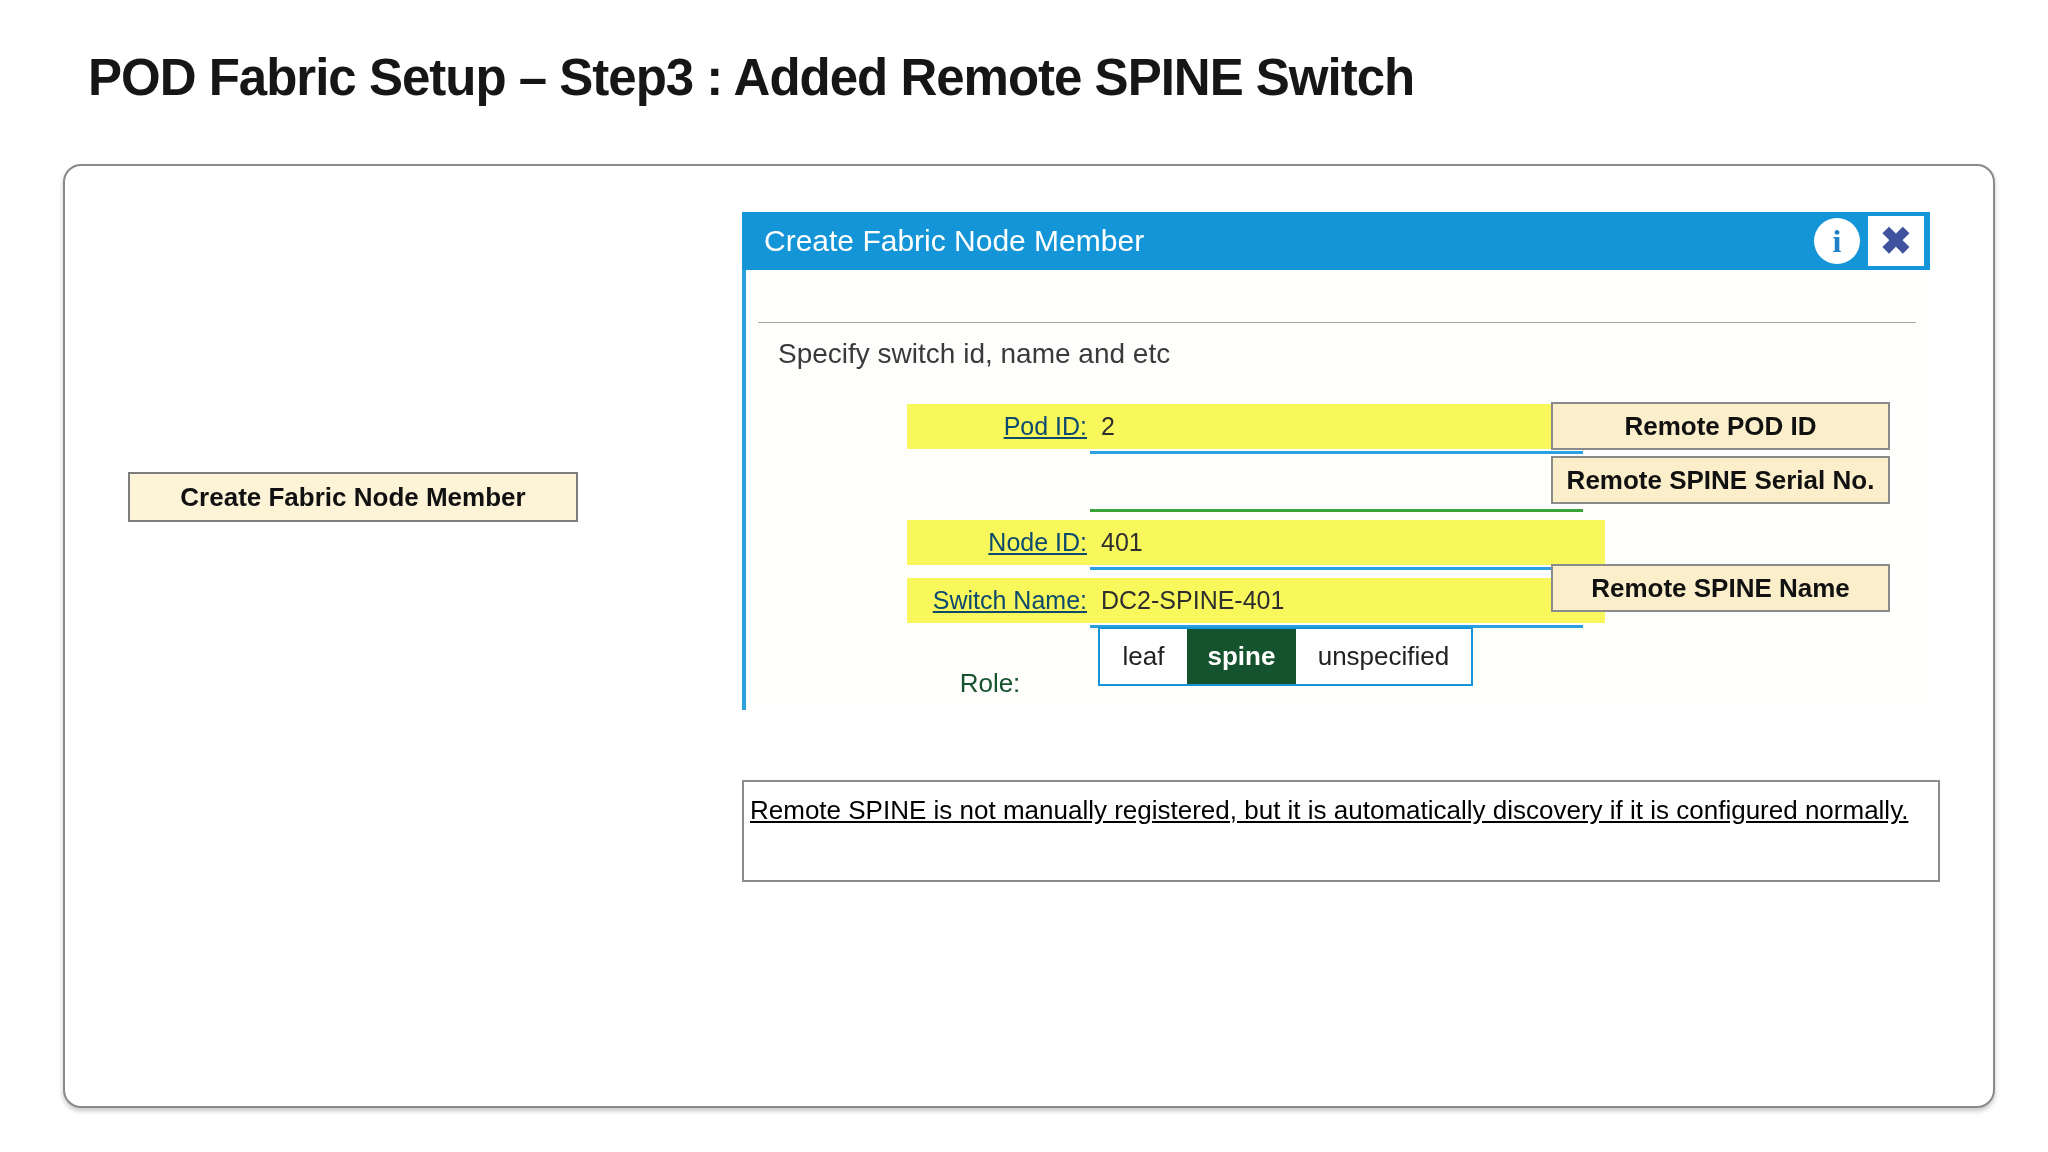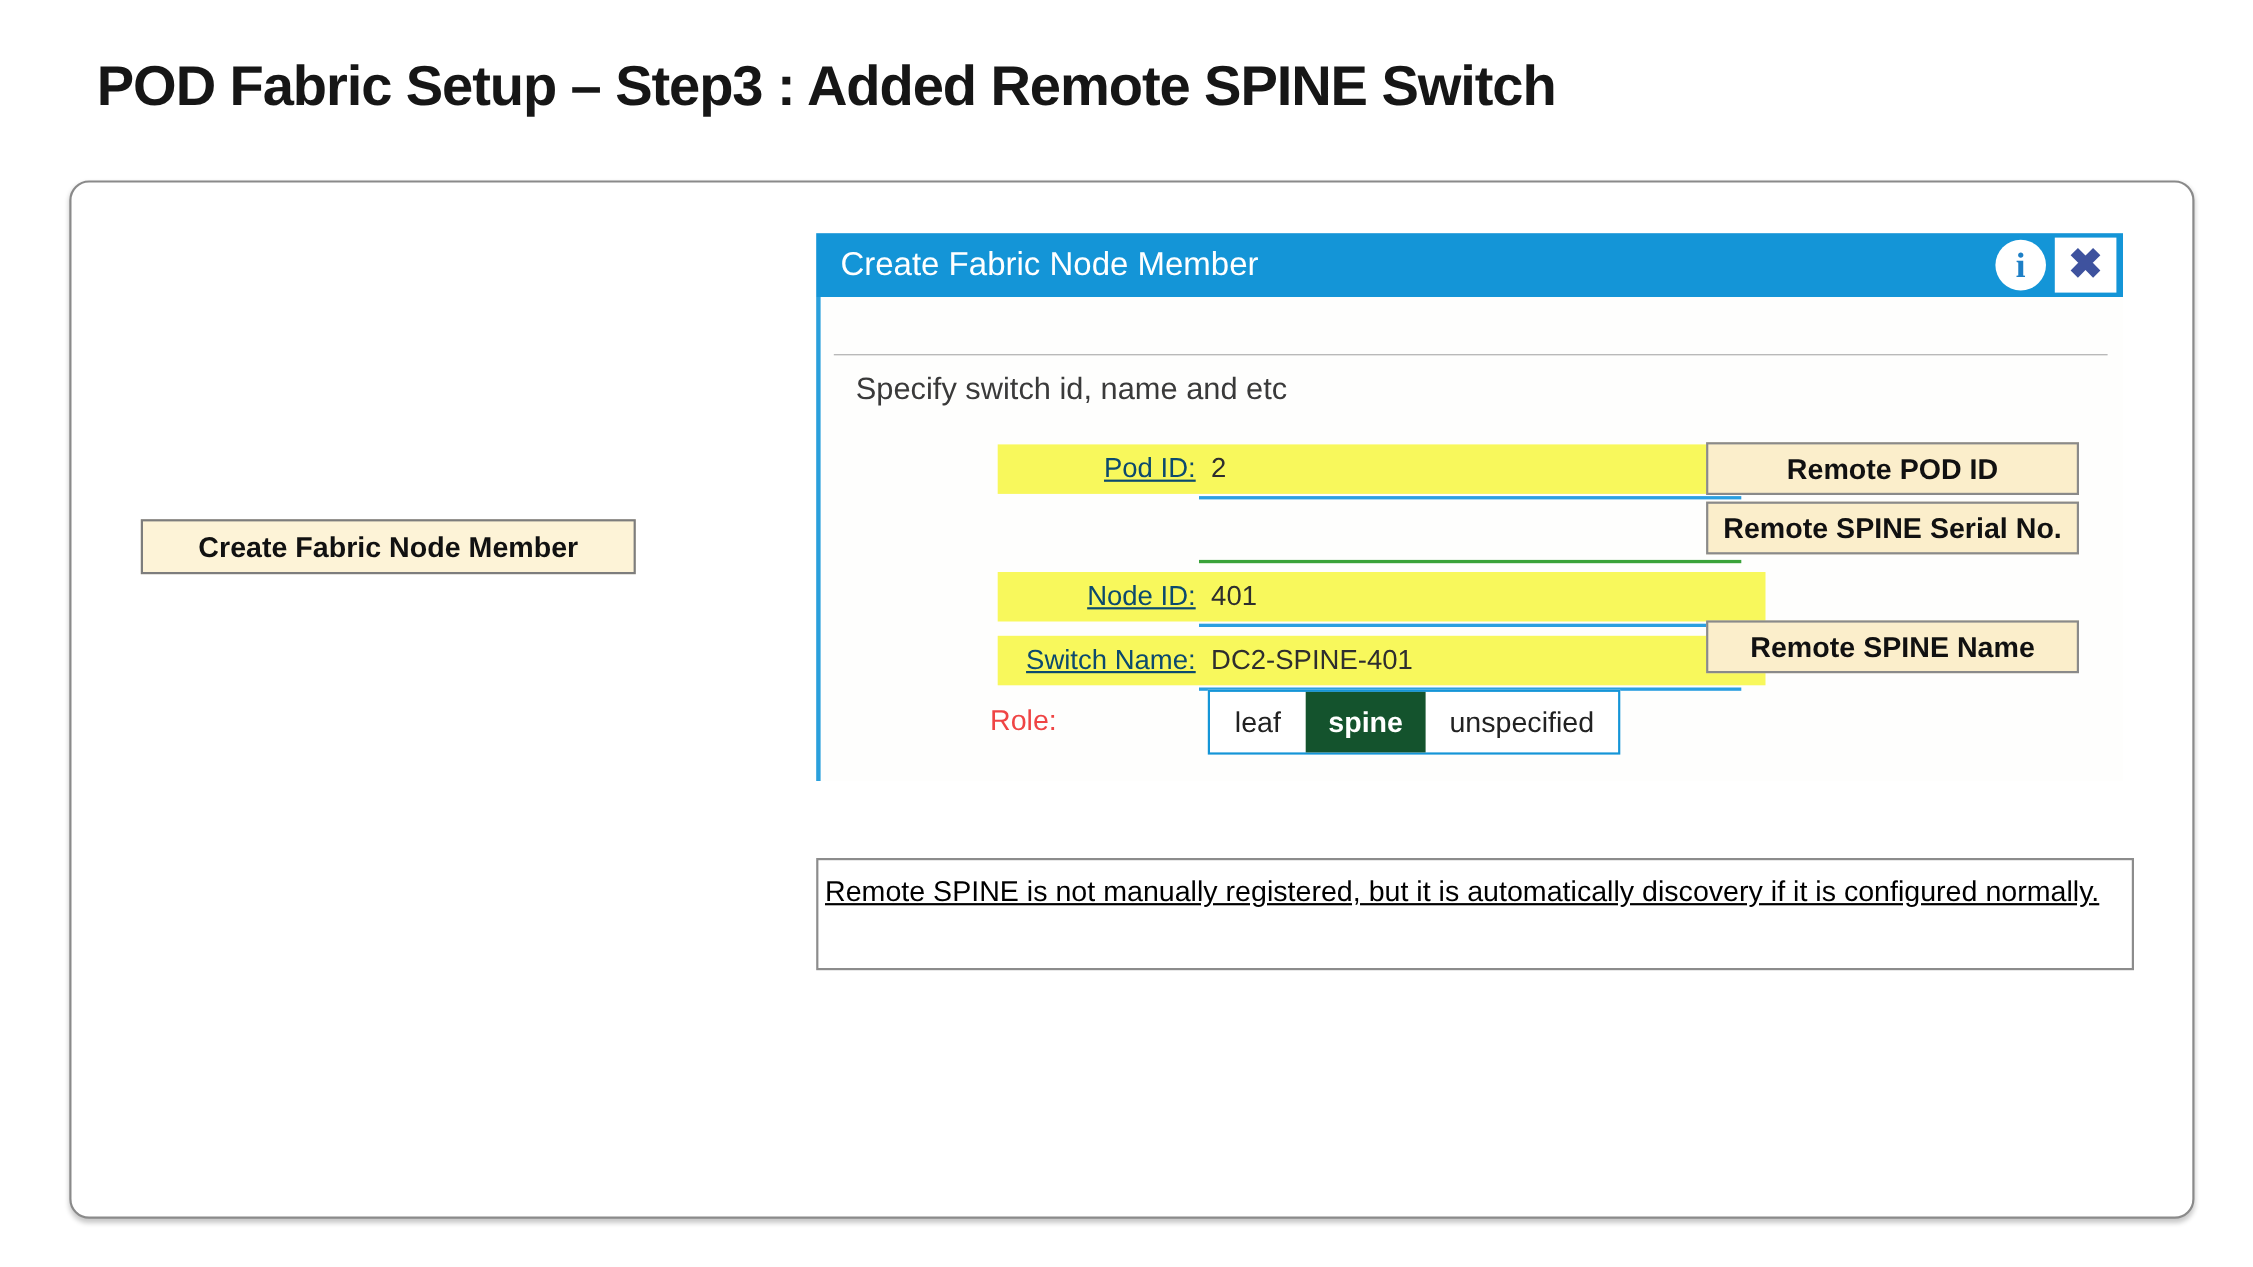--- a/index.html
+++ b/index.html
@@ -59,21 +59,21 @@
   .ul-0 { top:451px; } .ul-1 { top:509px; } .ul-2 { top:567px; } .ul-3 { top:625px; }
 
   .callout {
     position:absolute; left:1551px; width:339px; height:48px;
     background:#fbeecb; border:2px solid #8a8a8a;
     display:flex; align-items:center; justify-content:center;
     font-size:26px; font-weight:700; color:#111;
   }
   .co-0 { top:402px; } .co-1 { top:456px; } .co-2 { top:510px; } .co-3 { top:564px; }
 
-  .role-label { position:absolute; left:900px; top:640px; width:180px; text-align:left; font-size:26px; color:#ef4444; }
+  .role-label { position:absolute; left:900px; top:668px; width:180px; text-align:center; font-size:26px; color:#14532d; }
   .role-group {
     position:absolute; left:1098px; top:627px; width:375px; height:59px;
     border:2px solid #1495d7; background:#ffffff; display:flex;
   }
   .role-seg {
     display:flex; align-items:center; justify-content:center;
     font-size:26px; color:#222; cursor:pointer; height:100%;
   }
   .seg-0 { width:88px; } .seg-1 { width:110px; } .seg-2 { width:177px; }
   .role-seg.selected { background:#14532d; color:#ffffff;font-weight:bold; }

